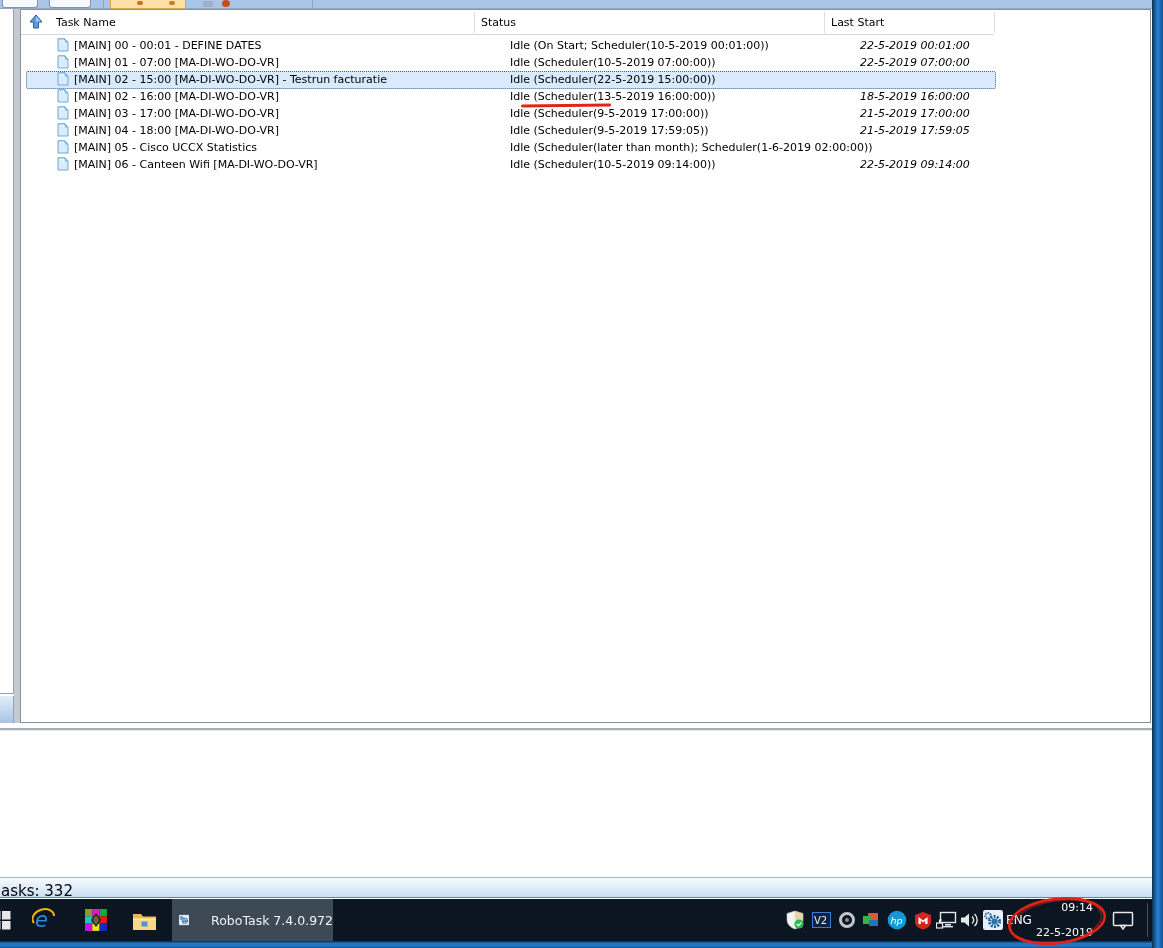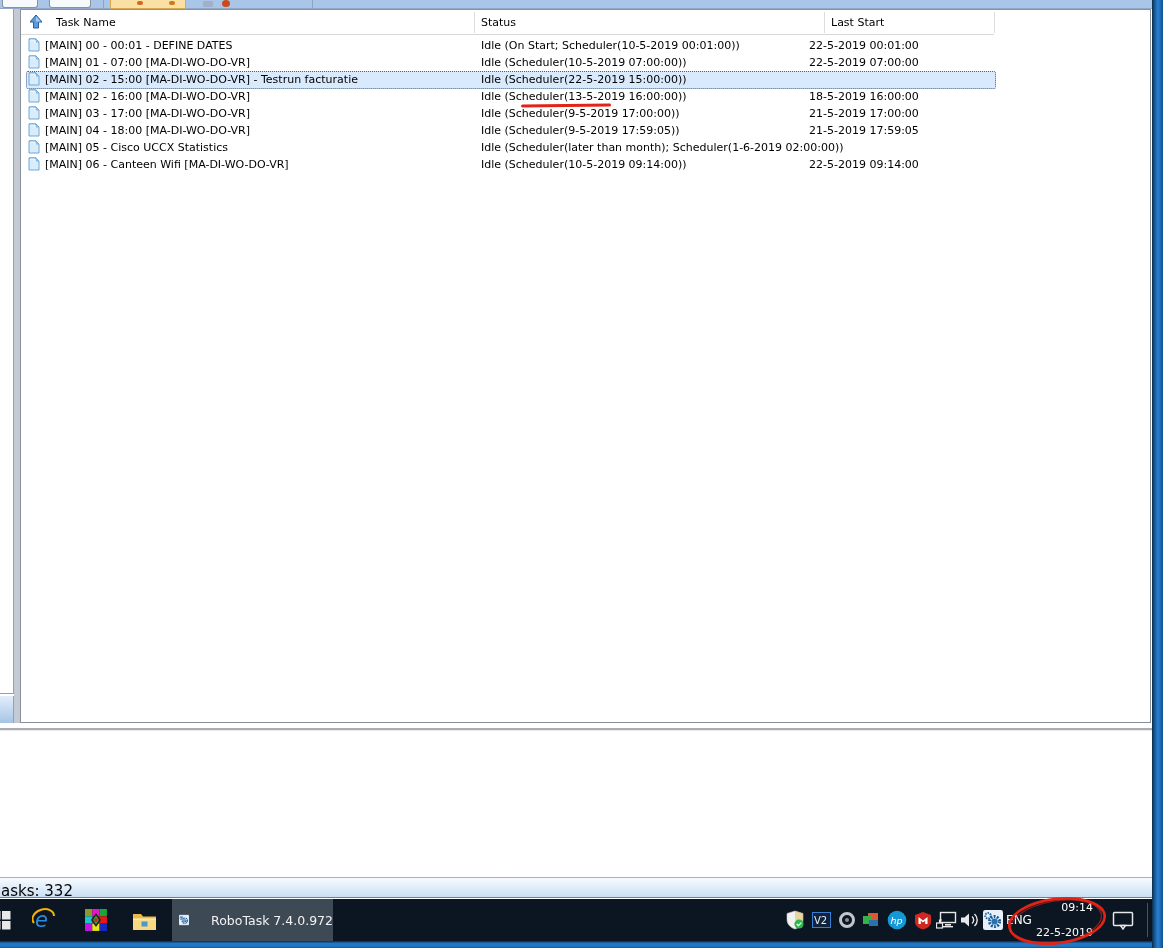--- a/index.html
+++ b/index.html
@@ -30,25 +30,25 @@
   .list-header { position:absolute; left:0; top:0; width:1129px; height:25px; background:#ffffff; }
   .hdr-bottom { position:absolute; left:0; top:24px; width:973px; height:1px; background:#d9d9d9; }
   .hdr-sep { position:absolute; top:2px; width:1px; height:21px; background:#dcdcdc; }
   .hdr-label { position:absolute; top:6px; font-size:11px; color:#000; white-space:nowrap; }
   .sort-arrow { position:absolute; left:8px; top:4px; }
   .rows { position:absolute; left:0; top:27px; width:1129px; }
   .row { position:relative; height:17px; line-height:17px; white-space:nowrap; }
   .row .doc-icon { position:absolute; left:7px; top:1px; }
   .cell-name { position:absolute; left:24px; top:0; }
   .cell-status { position:absolute; left:460px; top:0; }
-  .cell-last { position:absolute; left:788px; top:0; }
+  .cell-last { position:absolute; left:810px; top:0;font-style:italic; }
   .row.selected::before { content:""; position:absolute; left:5px; top:0px;
     width:968px; height:16px; background:#d9eafc; border:1px dotted #41638a;
     border-radius:2px; z-index:0; }
-  .row > * { position:absolute; z-index:1; }
+  .row > * { position:absolute; z-index:1;margin-left:29px; }
 
   
   .bottom-divider { position:absolute; left:0; top:728px; width:1153px; height:2px; background:#a9aeb4; }
   .bottom-divider2 { position:absolute; left:0; top:730px; width:1153px; height:1px; background:#e9e9e9; }
 
   
   .status-bar { position:absolute; left:0; top:877px; width:1153px; height:21px;
     background:linear-gradient(#f7fbff,#cadff4); border-top:1px solid #9eb2c8;
     border-bottom:1px solid #6b7f95; font-size:15px; color:#000; }
   .status-text { position:absolute; left:1px; top:4px; }

